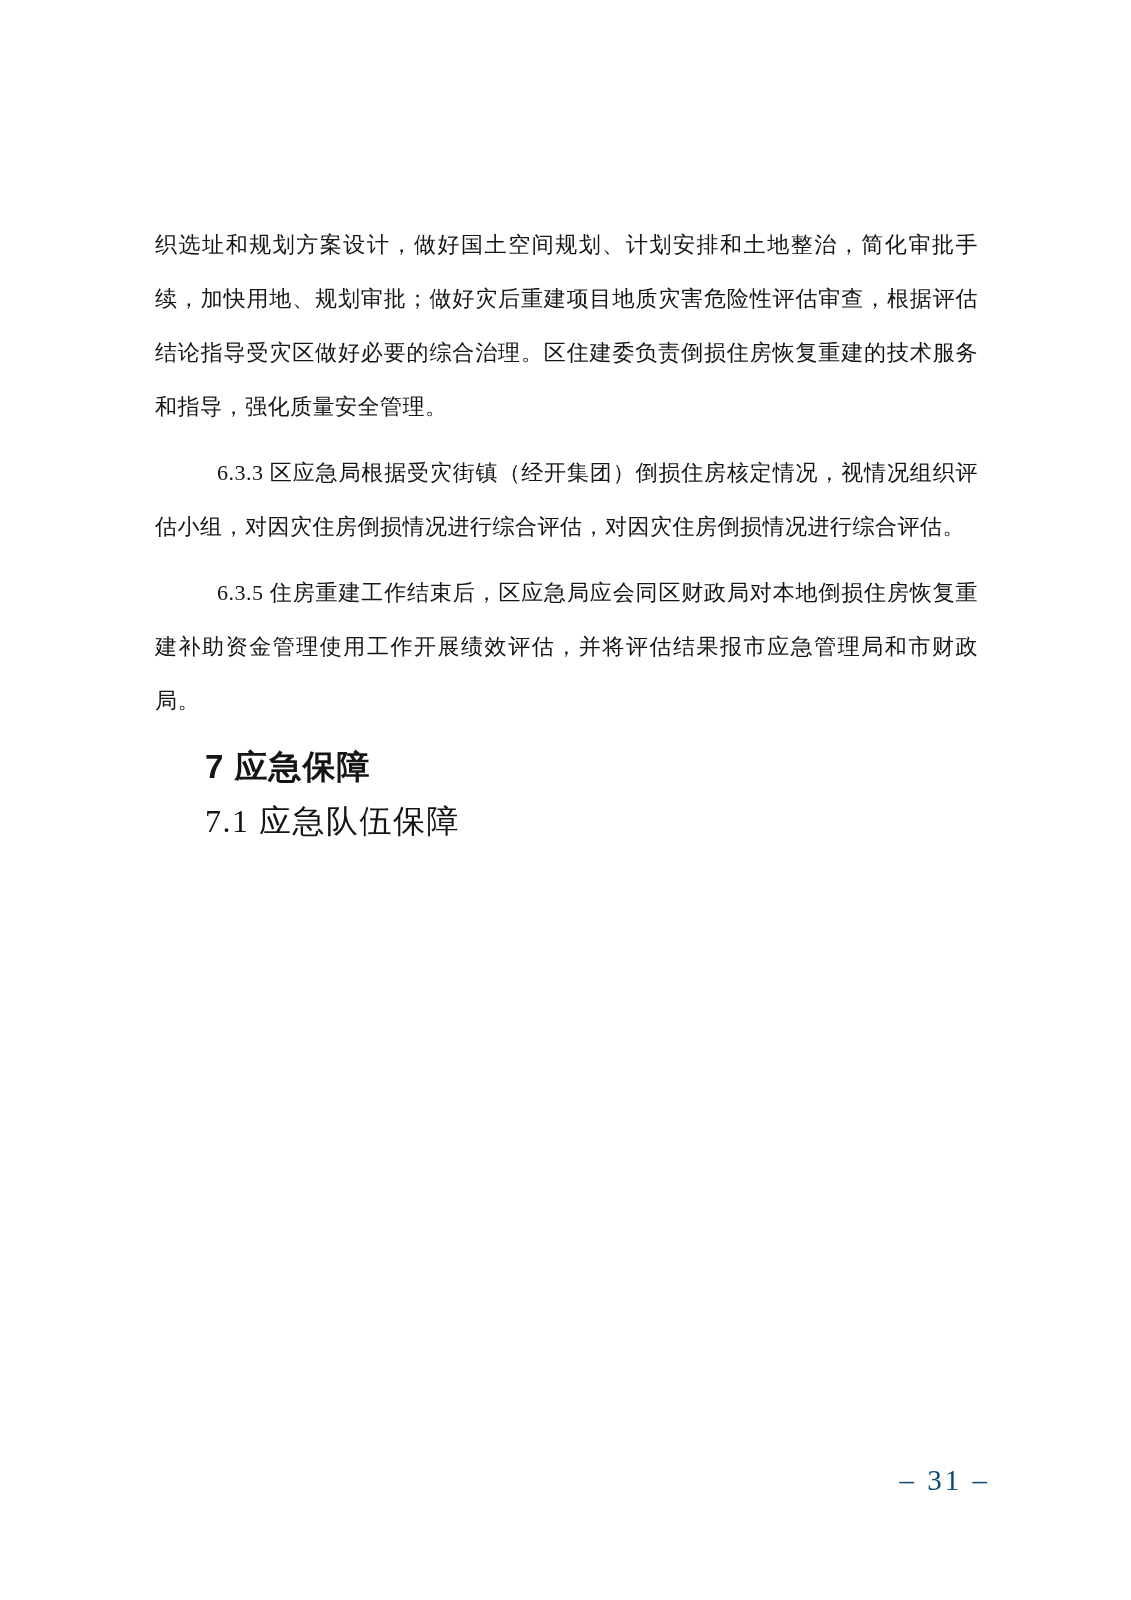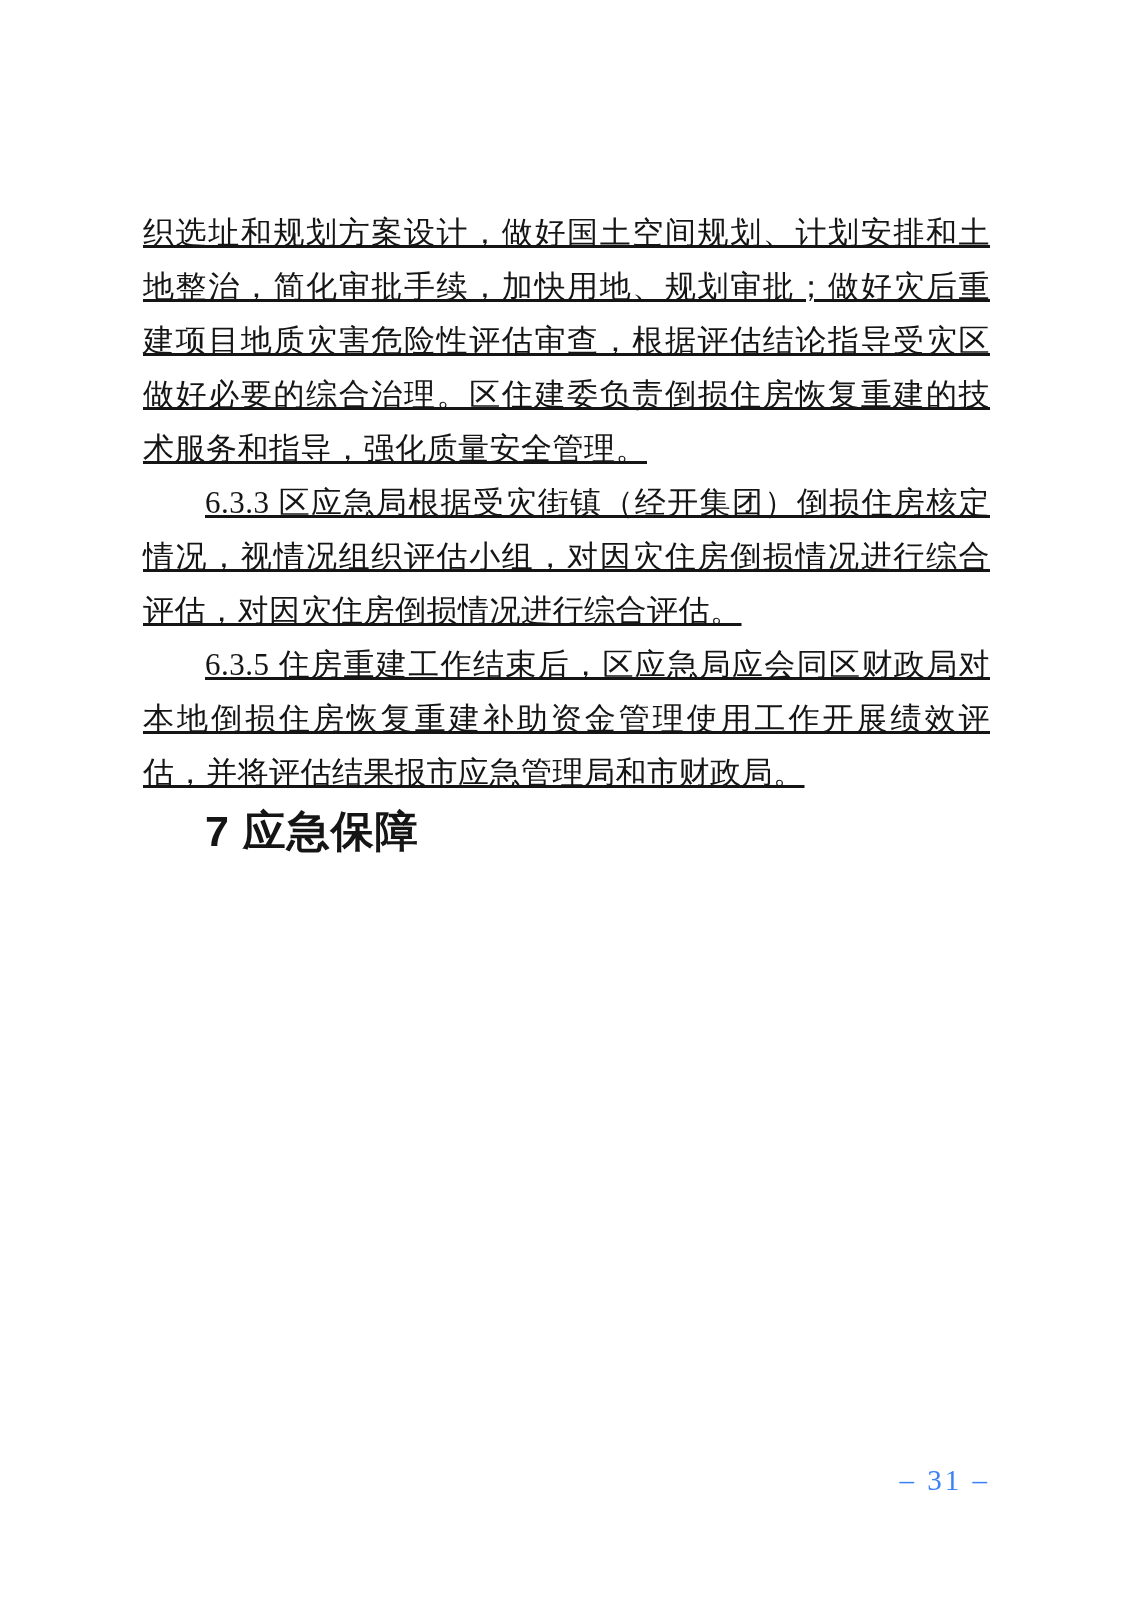--- a/index.html
+++ b/index.html
@@ -16,66 +16,66 @@
     font-family: "Liberation Serif", serif;
     color: #151515;
   }
   .text-block {
     position: absolute;
     left: 143px;
     top: 206px;
     width: 847px;
   }
   p.body {
-    margin: 0;
-    font-size: 31px;
+    margin: 12px;
+    font-size: 22px;
     line-height: 54px;
     text-align: justify;
     text-justify: inter-character;
     letter-spacing: 0.5px;
-    text-decoration: underline;
   }
   p.indent {
     text-indent: 62px;
   }
   p.force-justify {
     text-align-last: justify;
   }
   .h1 {
     margin: 4px 0 0 0;
     font-family: "Liberation Sans", sans-serif;
     font-weight: bold;
-    font-size: 43px;
+    font-size: 33px;
     line-height: 54px;
     text-indent: 62px;
     letter-spacing: 1px;
   }
   .h2 {
     margin: 0;
     font-family: "Liberation Serif", serif;
     font-weight: normal;
     font-size: 32px;
     line-height: 54px;
     text-indent: 62px;
     letter-spacing: 1.5px;
   }
   .footer {
     position: absolute;
     top: 1460px;
     right: 141px;
     font-size: 29px;
     line-height: 40px;
     letter-spacing: 3px;
-    color: #3b82f6;
+    color: #0c4a6e;
   }
 </style>
 </head>
 <body>
 
 <div class="page">
   <div class="text-block">
     <p class="body">织选址和规划方案设计，做好国土空间规划、计划安排和土地整治，简化审批手续，加快用地、规划审批；做好灾后重建项目地质灾害危险性评估审查，根据评估结论指导受灾区做好必要的综合治理。区住建委负责倒损住房恢复重建的技术服务和指导，强化质量安全管理。</p>
     <p class="body indent">6.3.3 区应急局根据受灾街镇（经开集团）倒损住房核定情况，视情况组织评估小组，对因灾住房倒损情况进行综合评估，对因灾住房倒损情况进行综合评估。</p>
     <p class="body indent">6.3.5 住房重建工作结束后，区应急局应会同区财政局对本地倒损住房恢复重建补助资金管理使用工作开展绩效评估，并将评估结果报市应急管理局和市财政局。</p>
     <h2 class="h1">7 应急保障</h2>
+    <h3 class="h2">7.1 应急队伍保障</h3>
   </div>
   <div class="footer">– 31 –</div>
 </div>
 
 </body></html>

